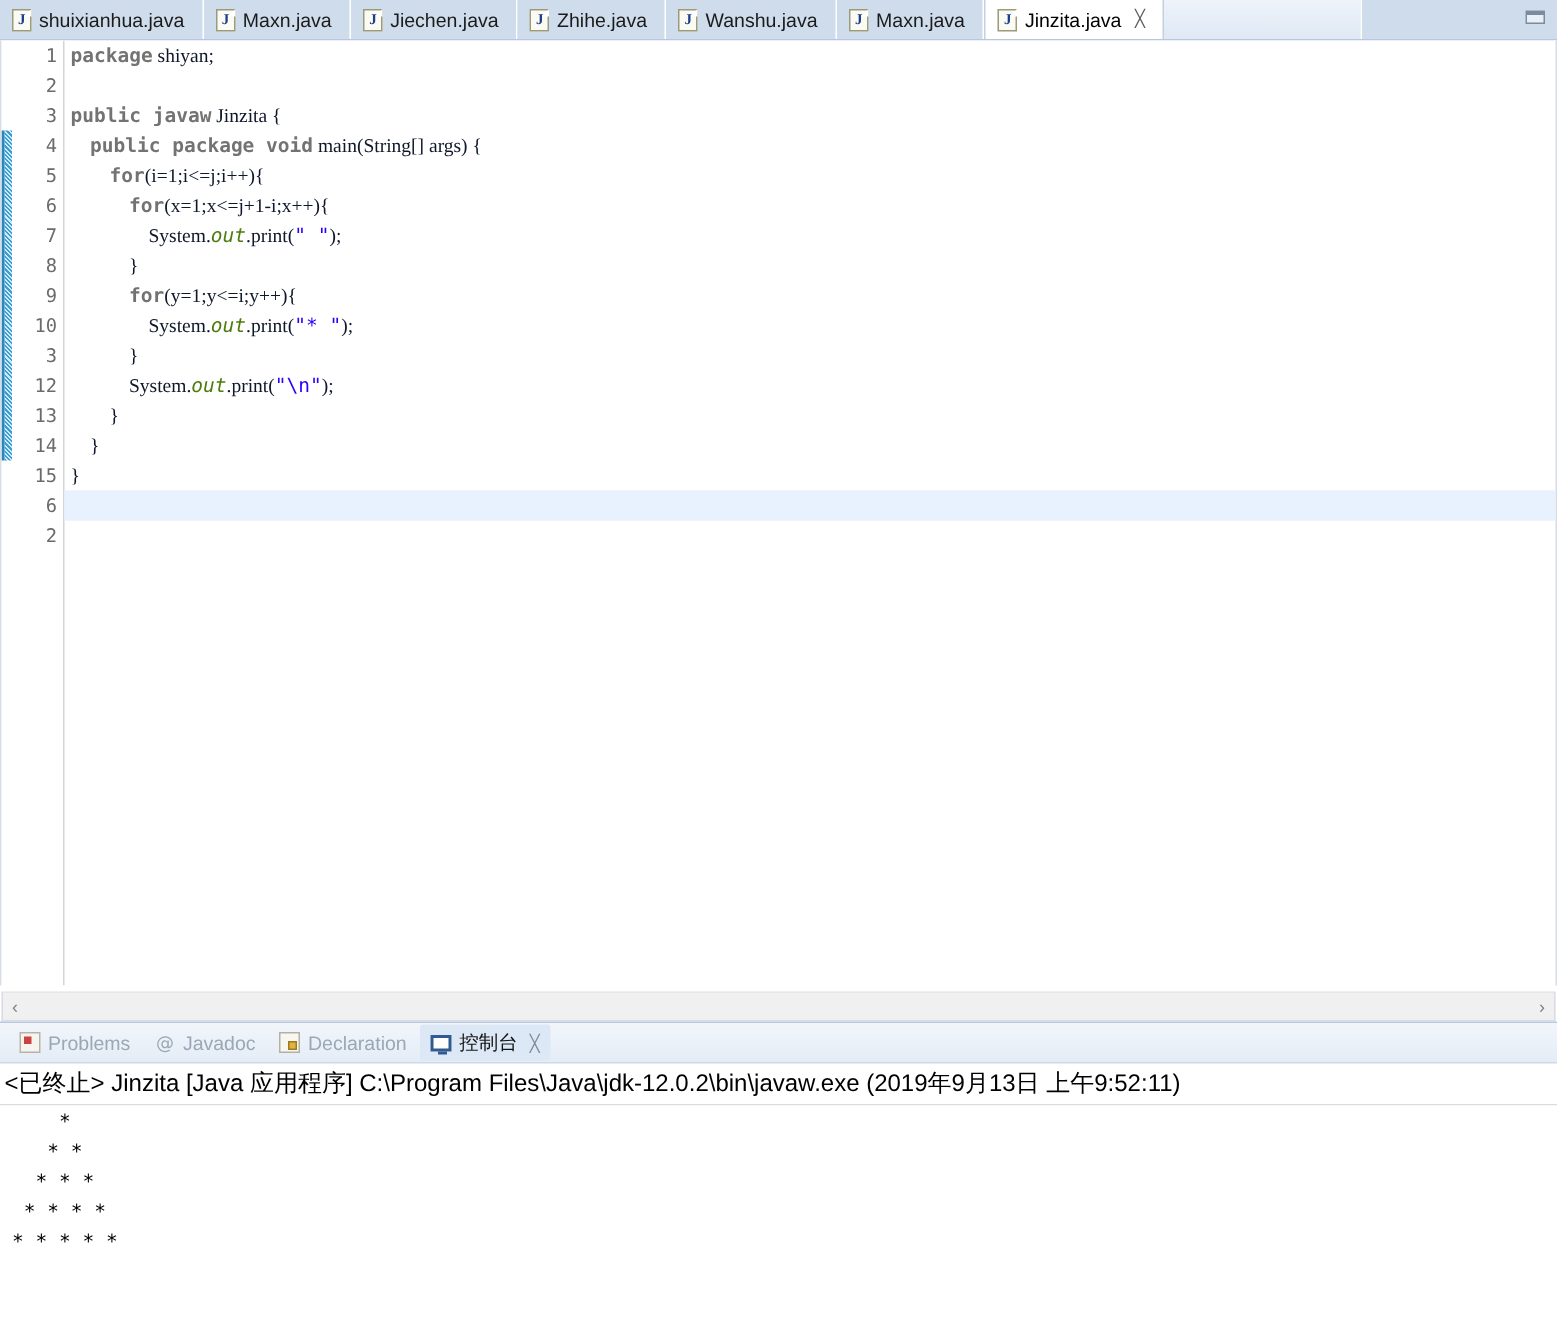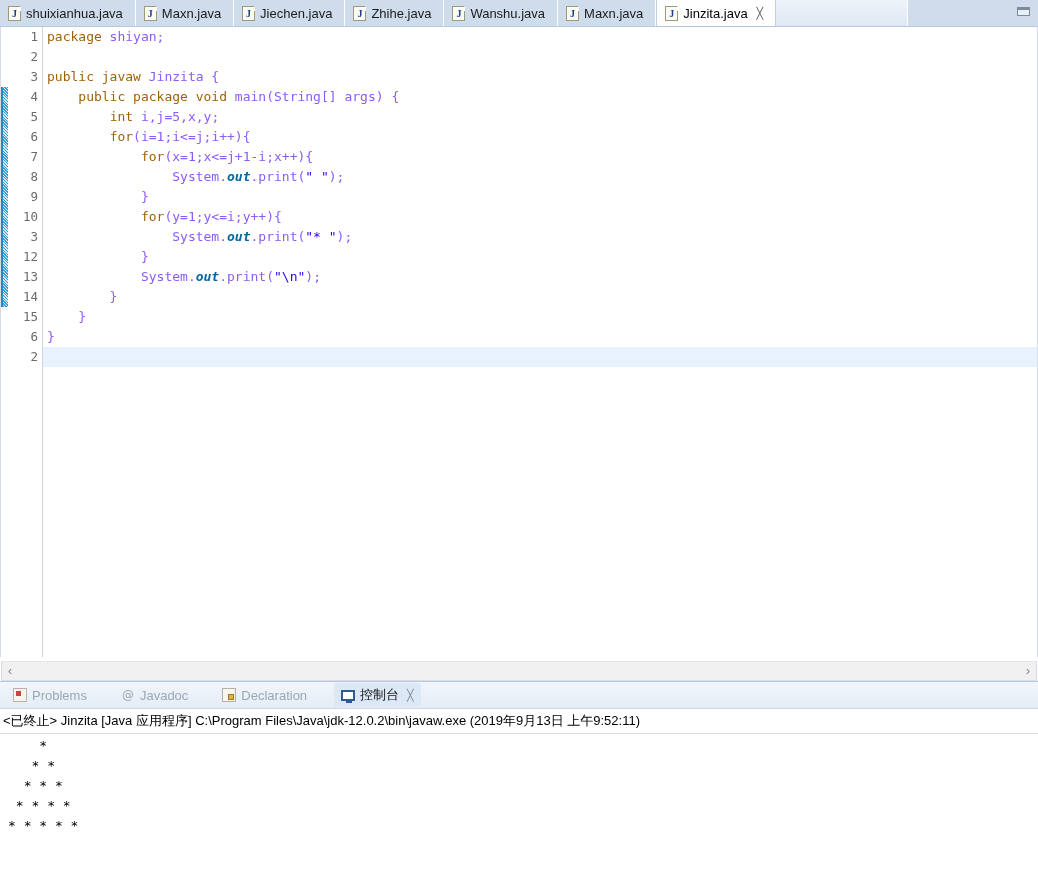--- a/index.html
+++ b/index.html
@@ -163,24 +163,24 @@
     height: 20px;
     line-height: 20px;
     white-space: pre;
   }
   .cl.current {
     background: #e8f2fe;
     margin-left: -5px;
     padding-left: 5px;
     box-shadow: -1px 0 0 #e8f2fe;
   }
-  .kw   { color: #a16207; font-weight: normal; }
+  .kw   { color: #737373; font-weight: bold; }
   .str  { color: #2a00ff; }
-  .stat { color: #0369a1; font-weight: bold; font-style: italic; }
-  .pln  { color: #8b5cf6; }
+  .stat { color: #4d7c0f; font-weight: normal; font-style: italic; }
+  .pln  { color: #0f172a; font-family: Liberation Serif, serif; }
 
   
   .hscroll {
     height: 20px;
     background: #f0f0f0;
     border: 1px solid #d8dde5;
     border-top: 1px solid #e3e7ec;
     box-sizing: border-box;
     display: flex;
     align-items: center;
@@ -196,21 +196,21 @@
   .bottom {
     background: #ffffff;
     border-top: 1px solid #b6c7de;
   }
   .viewtabs {
     height: 26px;
     background: linear-gradient(to bottom, #f2f6fb 0%, #e4ecf6 100%);
     display: flex;
     align-items: center;
     padding-left: 6px;
-    gap: 20px;
+    gap: 2px;
     border-bottom: 1px solid #cdd9e7;
   }
   .vtab {
     display: flex;
     align-items: center;
     gap: 5px;
     padding: 3px 7px;
     font-size: 13px;
     color: #9aa7b5;
     white-space: nowrap;
@@ -246,21 +246,21 @@
   .ic-console {
     background: #ffffff; border: 2px solid #2f5b90; box-sizing: border-box;
     height: 11px; margin-top: 1px;
   }
   .ic-console::after {
     content: ""; position: absolute; left: 3px; bottom: -4px;
     width: 6px; height: 2px; background: #2f5b90;
   }
 
   .console-status {
-    font-size: 13px;
+    font-size: 16px;
     padding: 3px 0 3px 3px;
     border-bottom: 1px solid #dbdbdb;
     white-space: nowrap;
     color: #000;
   }
   .console-out {
     font-family: "DejaVu Sans Mono", monospace;
     font-size: 13px;
     line-height: 20px;
     white-space: pre;
@@ -330,21 +330,20 @@
         <div class="lineno">15</div>
         <div class="lineno">6</div>
         <div class="lineno">2</div>
       </div>
   </div>
   <div class="code" id="code-area">
       <div class="cl"><span class="kw">package</span><span class="pln"> shiyan;</span></div>
       <div class="cl">&nbsp;</div>
       <div class="cl"><span class="kw">public javaw</span><span class="pln"> Jinzita {</span></div>
       <div class="cl"><span class="pln">    </span><span class="kw">public package void</span><span class="pln"> main(String[] args) {</span></div>
-      <div class="cl"><span class="pln">        </span><span class="kw">int</span><span class="pln"> i,j=5,x,y;</span></div>
       <div class="cl"><span class="pln">        </span><span class="kw">for</span><span class="pln">(i=1;i&lt;=j;i++){</span></div>
       <div class="cl"><span class="pln">            </span><span class="kw">for</span><span class="pln">(x=1;x&lt;=j+1-i;x++){</span></div>
       <div class="cl"><span class="pln">                System.</span><span class="stat">out</span><span class="pln">.print(</span><span class="str">" "</span><span class="pln">);</span></div>
       <div class="cl"><span class="pln">            }</span></div>
       <div class="cl"><span class="pln">            </span><span class="kw">for</span><span class="pln">(y=1;y&lt;=i;y++){</span></div>
       <div class="cl"><span class="pln">                System.</span><span class="stat">out</span><span class="pln">.print(</span><span class="str">"* "</span><span class="pln">);</span></div>
       <div class="cl"><span class="pln">            }</span></div>
       <div class="cl"><span class="pln">            System.</span><span class="stat">out</span><span class="pln">.print(</span><span class="str">"\n"</span><span class="pln">);</span></div>
       <div class="cl"><span class="pln">        }</span></div>
       <div class="cl"><span class="pln">    }</span></div>

